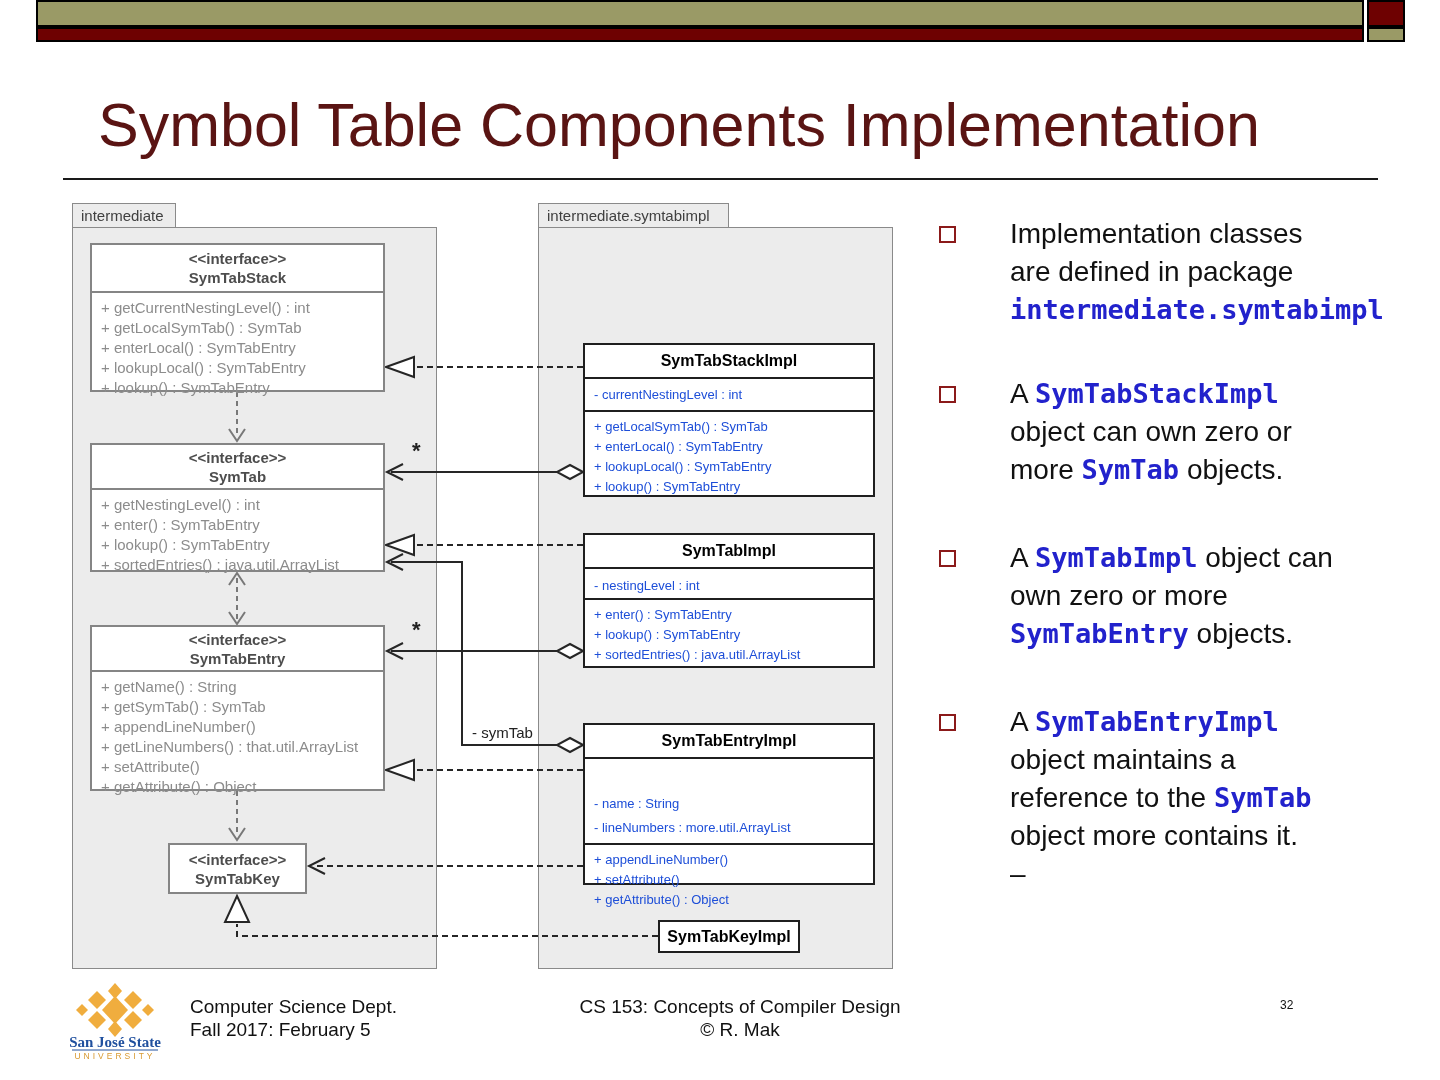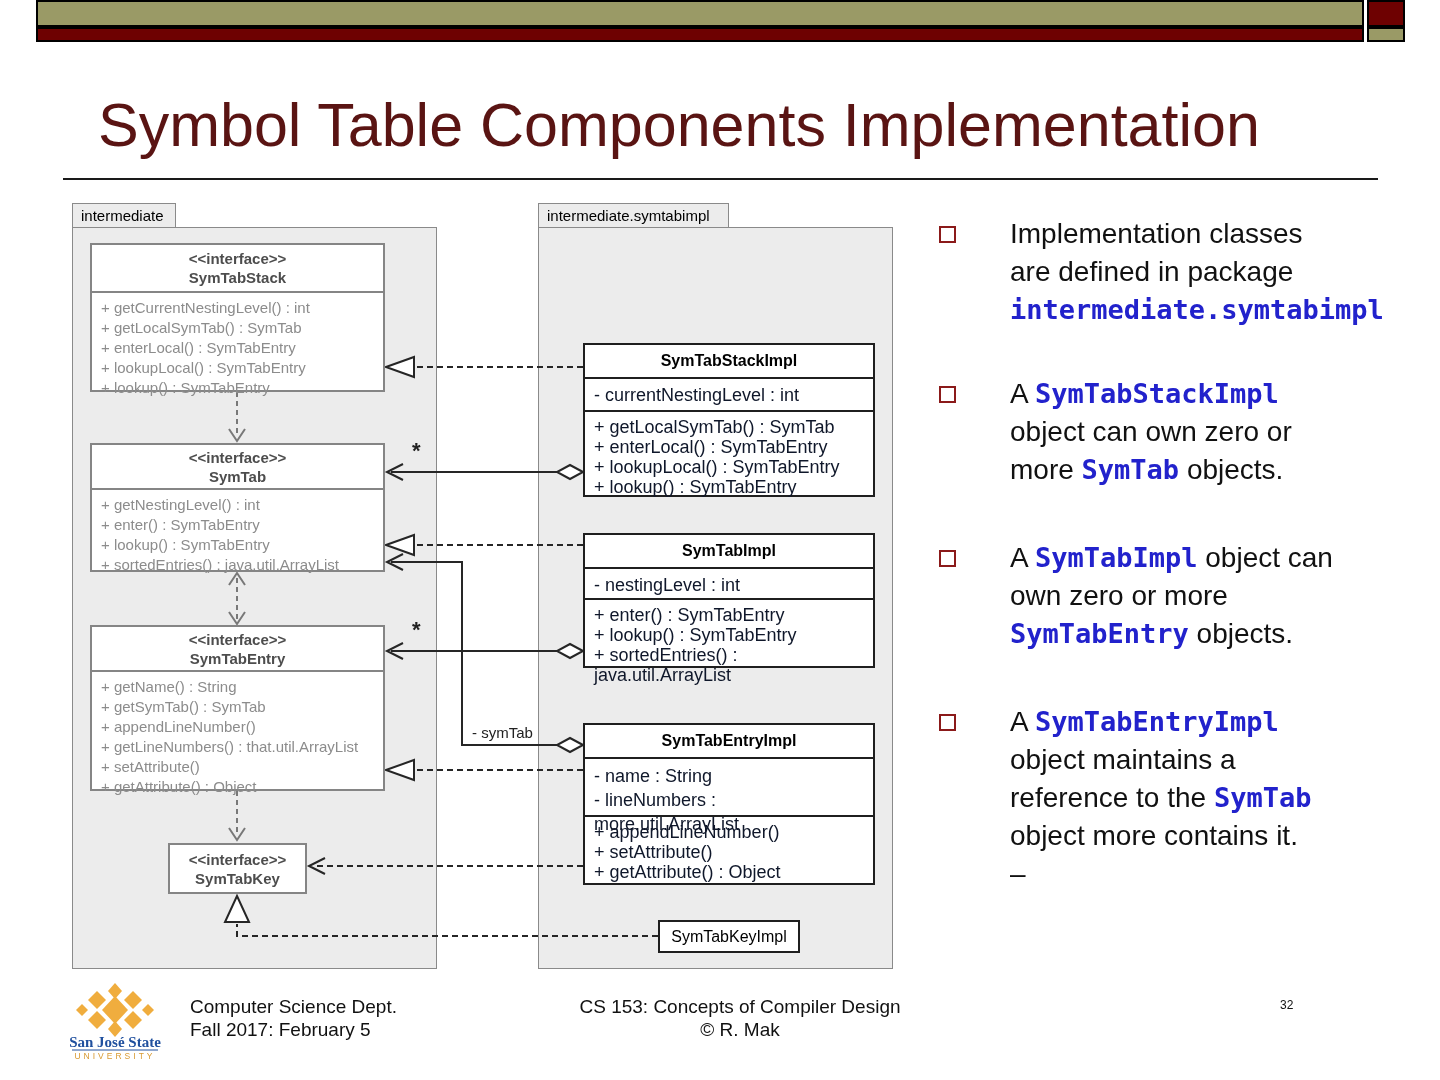--- a/index.html
+++ b/index.html
@@ -11,39 +11,39 @@
   .bar-olive  { background:#9a9a66; }
   .bar-maroon { background:#6e0101; }
 
   .page-title { position:absolute; left:98px; top:90px; font-size:61px; font-weight:400;
                 color:#5a1413; white-space:nowrap; letter-spacing:0; }
   .title-rule { position:absolute; left:63px; top:178px; width:1315px; height:0;
                 border-top:2px solid #1a1a1a; }
 
   
   .pkg-tab  { position:absolute; box-sizing:border-box; background:#ececec; border:1px solid #8a8a8a;
-              font-size:15px; color:#000000; padding:3px 0 0 8px; z-index:1; }
+              font-size:15px; color:#404040; padding:3px 0 0 8px; z-index:1; }
   .pkg-body { position:absolute; box-sizing:border-box; background:#ececec; border:1px solid #8a8a8a; z-index:1; }
 
   .overlay { position:absolute; left:0; top:0; z-index:2; }
 
   
   .ibox { position:absolute; box-sizing:border-box; background:#fff; border:2px solid #858585; z-index:3; }
   .ibox .hd { box-sizing:border-box; font-weight:bold; color:#4d4d4d; text-align:center;
               font-size:15px; line-height:19px; padding-top:4px; border-bottom:2px solid #858585; }
   .ibox .bd { padding:5px 9px 0 9px; font-size:15px; line-height:20px; color:#8c8c8c; }
   .ibox.small { text-align:center; font-weight:bold; color:#4d4d4d; font-size:15px; line-height:19px; padding-top:5px; }
 
   
   .cbox { position:absolute; box-sizing:border-box; background:#fff; border:2px solid #1f1f1f; z-index:3; }
   .cbox .hd { box-sizing:border-box; font-weight:bold; color:#000; text-align:center; font-size:16px;
               border-bottom:2px solid #1f1f1f; }
-  .cbox .bd { box-sizing:border-box; padding:5px 9px 0 9px; font-size:18px; line-height:20px; color:#0f172a; }
+  .cbox .bd { box-sizing:border-box; padding:5px 9px 0 9px; font-size:13px; line-height:20px; color:#1d4ed8; }
   .cbox .sec { border-bottom:2px solid #1f1f1f; }
-  .cbox.small { text-align:center; font-weight:normal; color:#000; font-size:16px; line-height:29px; }
+  .cbox.small { text-align:center; font-weight:bold; color:#000; font-size:16px; line-height:29px; }
 
   .conn-label { position:absolute; z-index:4; color:#222; }
   .star { font-size:22px; font-weight:bold; }
   .refl { font-size:15px; }
 
   
   .bullet { position:absolute; left:1010px; width:440px; font-size:28px; line-height:38px; color:#111; }
   .bline { white-space:nowrap; }
   .bsq { position:absolute; left:-71px; top:11px; width:13px; height:13px;
          border:2px solid #8b1a1a; background:#fff; }
@@ -203,21 +203,21 @@
     </div>
     <div class="bd">
       <div>+ enter() : SymTabEntry</div>
       <div>+ lookup() : SymTabEntry</div>
       <div>+ sortedEntries() : java.util.ArrayList</div>
     </div>
   </div>
 
   <div class="cbox" style="left:583px; top:723px; width:292px; height:162px;">
     <div class="hd" style="height:34px; line-height:32px;">SymTabEntryImpl</div>
-    <div class="bd sec" style="height:58px; line-height:24px;">
+    <div class="bd sec" style="height:58px; line-height:24px;margin-top:28px;">
       <div>- name : String</div>
       <div>- lineNumbers : more.util.ArrayList</div>
     </div>
     <div class="bd">
       <div>+ appendLineNumber()</div>
       <div>+ setAttribute()</div>
       <div>+ getAttribute() : Object</div>
     </div>
   </div>
 

